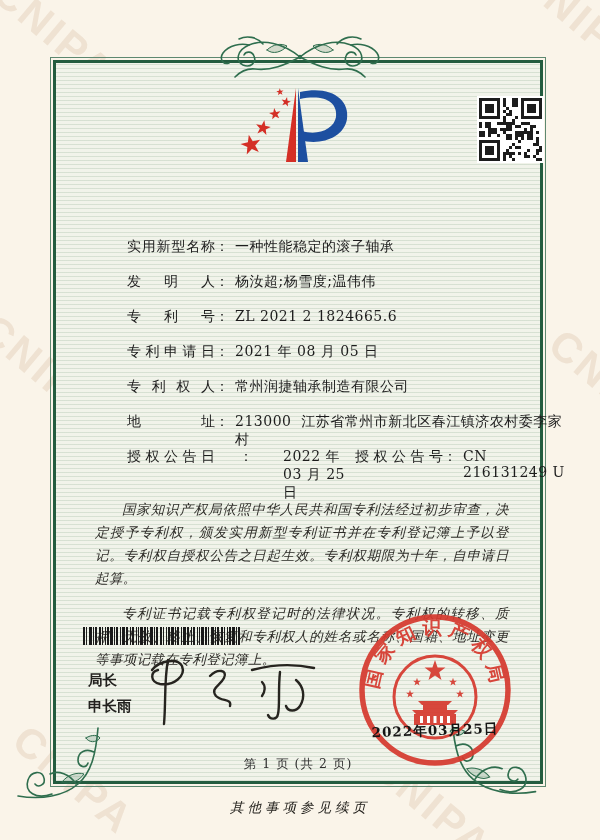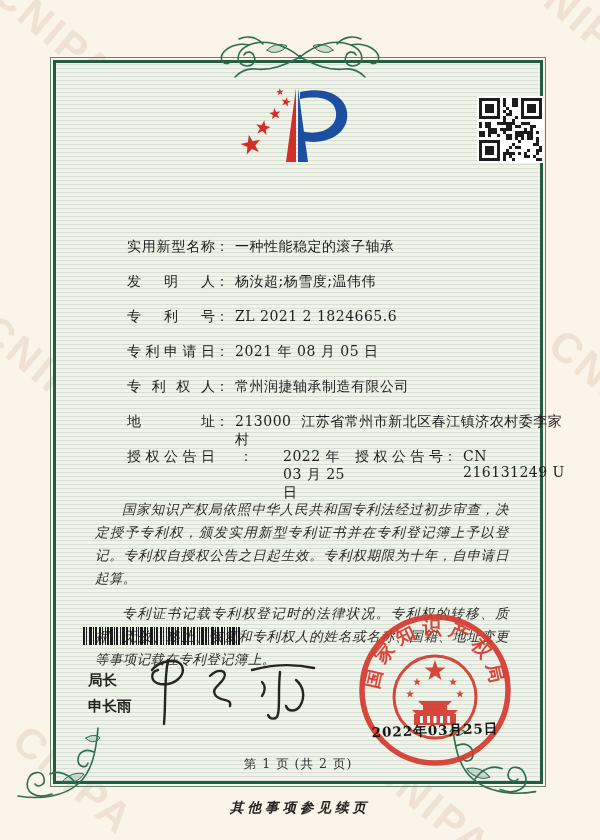--- a/index.html
+++ b/index.html
@@ -85,21 +85,21 @@
     font-size:13.5px;font-weight:700;color:#151515;letter-spacing:1px;
     transform:rotate(-2deg);
   }
 
   .page-info{
     position:absolute;left:50px;top:756px;width:496px;text-align:center;
     font-size:12.5px;color:#2f2f2f;letter-spacing:1px;
   }
   .note{
     position:absolute;left:0;top:799px;width:600px;text-align:center;
-    font-size:13.5px;font-style:italic;letter-spacing:4px;color:#24221e;font-weight:bold;
+    font-size:13.5px;font-style:italic;letter-spacing:4px;color:#24221e;
   }
 </style>
 </head>
 <body>
 
 <div class="page">
 
   <div class="wm" style="left:-18px;top:8px;">CNIPA</div>
   <div class="wm" style="left:508px;top:-6px;">CNIPA</div>
   <div class="wm" style="left:-30px;top:345px;">CNIPA</div>

